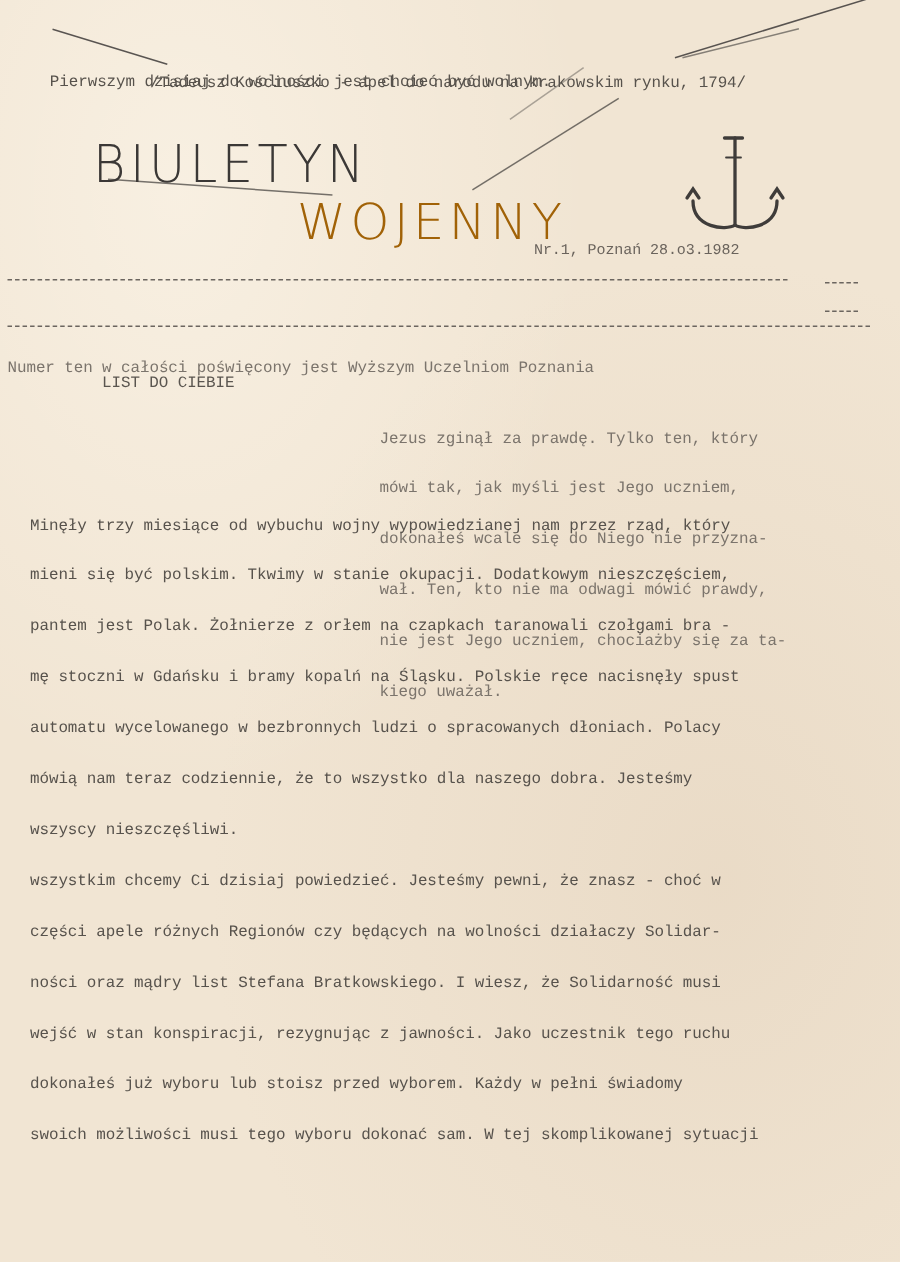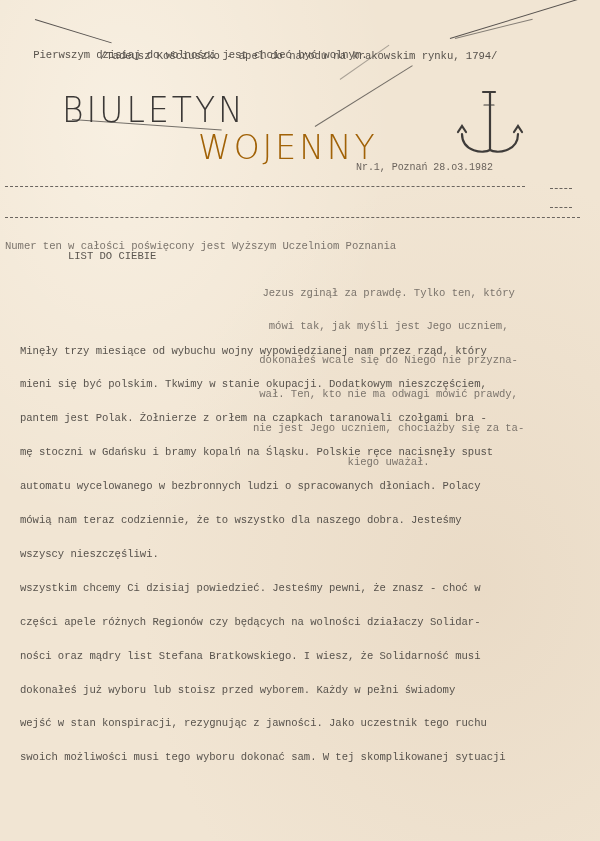--- a/index.html
+++ b/index.html
@@ -19,21 +19,21 @@
   .stroke { position: absolute; height: 1.2px; background: #3d3a38; transform-origin: left center; opacity: .85; }
   .epigraph { position: absolute; left: 8px; top: 39px; }
   .epigraph .line2 { position: absolute; left: 92px; top: 12px; }
   .masthead { position: absolute; left: 62px; top: 90px; font-family: "DejaVu Sans", sans-serif; font-weight: 300; color: #3b3836; letter-spacing: 3px; font-size: 33px; transform: scaleY(1.05); }
   .masthead-2 { position: absolute; left: 198px; top: 128px; font-family: "DejaVu Sans", sans-serif; font-weight: 300; color: #a16207; letter-spacing: 3px; font-size: 33px; }
   .anchor { position: absolute; left: 440px; top: 88px; width: 100px; height: 72px; }
   .issue { position: absolute; left: 356px; top: 162px; font-size: 10px; color: #6a635c; }
   .dashline { position: absolute; left: 5px; height: 0; border-top: 1.4px dashed #6b655f; }
   .dedication { position: absolute; left: 5px; top: 196px; }
   .list-title { position: absolute; left: 30px; top: 251px; font-size: 10.6px; color: #5a554f; margin-left: 38px; }
-  .quote { position: absolute; left: 253px; top: 220px; text-align: center; }
+  .quote { position: absolute; left: 253px; top: 220px; }
   .body-text { position: absolute; left: 20px; top: 323px; }
 </style>
 </head>
 <body>
 
 <div class="page">
 
   <div class="stroke" style="left:35px;top:19px;width:80px;transform:rotate(17deg);"></div>
   <div class="stroke" style="left:450px;top:38px;width:145px;transform:rotate(-17deg);"></div>
   <div class="stroke" style="left:455px;top:38px;width:80px;transform:rotate(-14deg);opacity:.6"></div>
@@ -85,22 +85,22 @@
     <div>Minęły trzy miesiące od wybuchu wojny wypowiedzianej nam przez rząd, który</div>
     <div>mieni się być polskim. Tkwimy w stanie okupacji. Dodatkowym nieszczęściem,</div>
     <div>pantem jest Polak. Żołnierze z orłem na czapkach taranowali czołgami bra -</div>
     <div>mę stoczni w Gdańsku i bramy kopalń na Śląsku. Polskie ręce nacisnęły spust</div>
     <div>automatu wycelowanego w bezbronnych ludzi o spracowanych dłoniach. Polacy</div>
     <div>mówią nam teraz codziennie, że to wszystko dla naszego dobra. Jesteśmy</div>
     <div>wszyscy nieszczęśliwi.</div>
     <div>wszystkim chcemy Ci dzisiaj powiedzieć. Jesteśmy pewni, że znasz - choć w</div>
     <div>części apele różnych Regionów czy będących na wolności działaczy Solidar-</div>
     <div>ności oraz mądry list Stefana Bratkowskiego. I wiesz, że Solidarność musi</div>
+    <div>wejść w stan konspiracji, rezygnując z jawności. Jako uczestnik tego ruchu</div>
     <div>dokonałeś już wyboru lub stoisz przed wyborem. Każdy w pełni świadomy</div>
-    <div>wejść w stan konspiracji, rezygnując z jawności. Jako uczestnik tego ruchu</div>
     <div>swoich możliwości musi tego wyboru dokonać sam. W tej skomplikowanej sytuacji</div>
     
     
     
     
     
     
     
     
     

